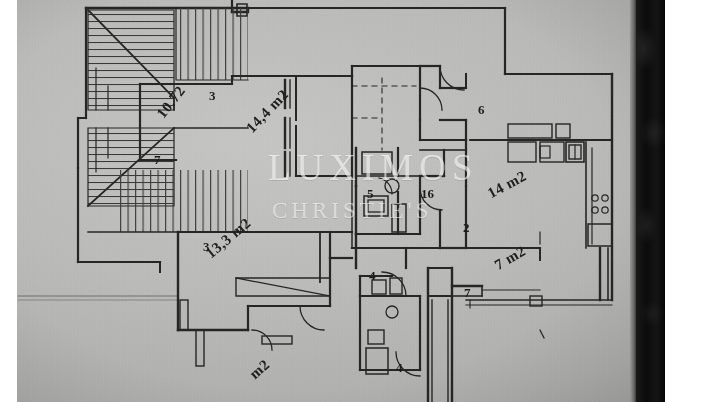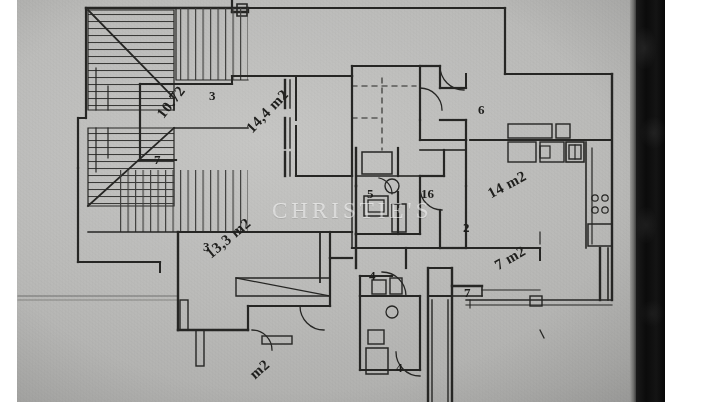--- a/index.html
+++ b/index.html
@@ -301,20 +301,21 @@
     <div class="rnum" style="left:203px;top:239px;">3</div>
     <div class="rnum" style="left:478px;top:102px;">6</div>
     <div class="rnum" style="left:367px;top:186px;">5</div>
     <div class="rnum" style="left:421px;top:186px;">16</div>
     <div class="rnum" style="left:463px;top:220px;">2</div>
     <div class="rnum" style="left:369px;top:268px;">4</div>
     <div class="rnum" style="left:396px;top:360px;">4</div>
     <div class="rnum" style="left:464px;top:285px;">7</div>
   </div>
 
+  <div class="wm wm-luximos">LUXIMOS</div>
   <div class="wm wm-christies">CHRISTIE'S</div>
 
   <div class="sliver"></div>
   <div class="dark-edge">
       <div class="mottle"></div>
     </div>
   <div class="white-right"></div>
   <div class="white-left"></div>
 
 </div>

